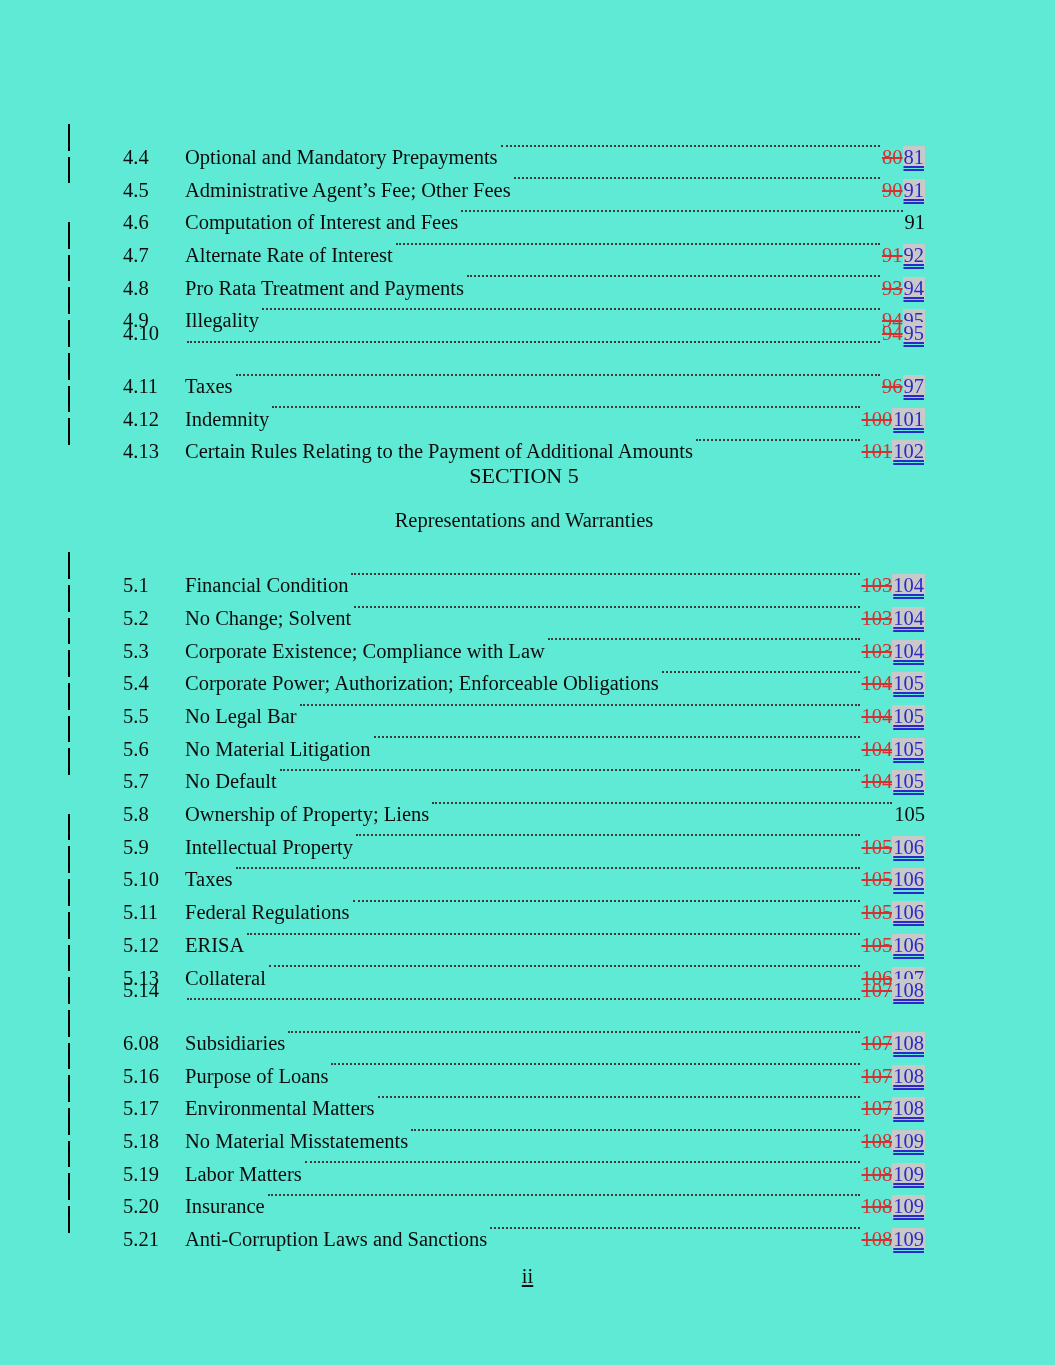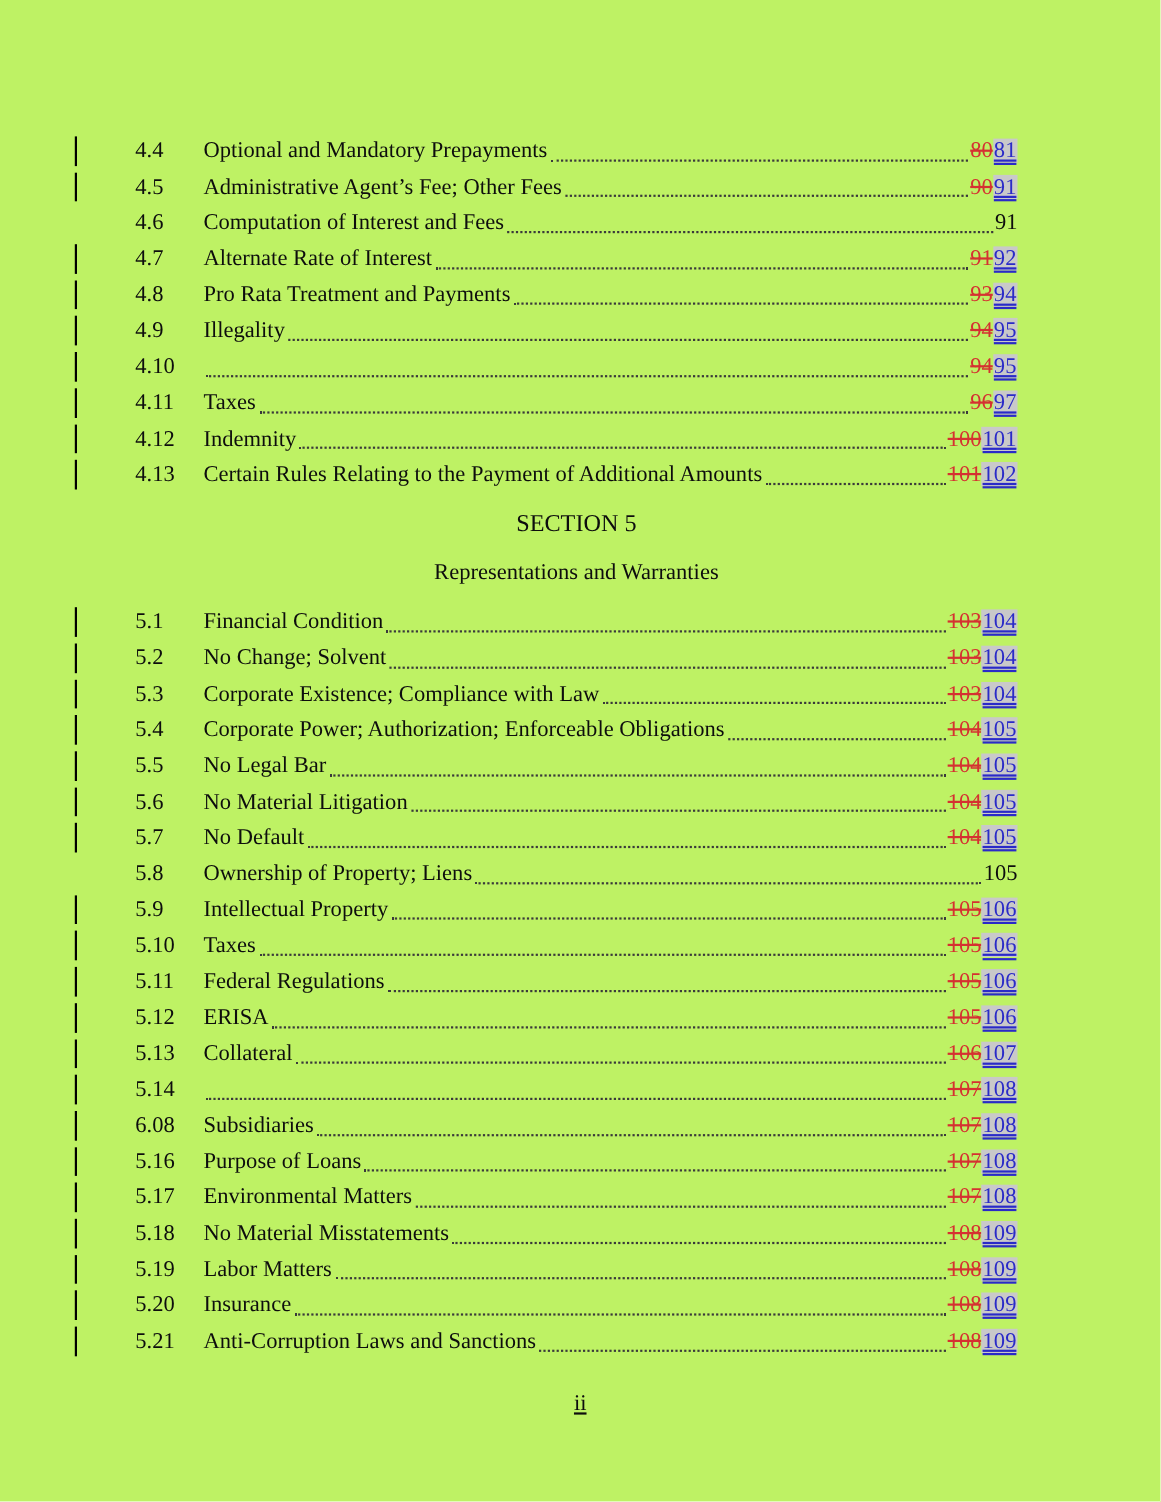--- a/index.html
+++ b/index.html
@@ -1,20 +1,20 @@
 <!DOCTYPE html>
 <html style="--del: #d53131; --ins: #2a2ac8; --hl: #c9c9c9;"><head>
 <meta charset="utf-8">
 <style>
   html, body { margin: 0; padding: 0; background: #ffffff; }
   .page {
     position: relative;
     width: 1055px;
     height: 1365px;
-    background: #bef264;
+    background: #5eead4;
     font-family: "Liberation Serif", serif;
     color: #0d0d0d;
     overflow: hidden;
   }
   .toc {
     position: absolute;
     left: 123px;
     top: 121px;
     width: 802px; 
   }
@@ -35,20 +35,21 @@
     width: 2px;
     background: #000000;
   }
   .toc-num {
     flex: none;
     width: 62px;
   }
   .toc-title {
     flex: none;
     padding-right: 1px;
+    margin-top: 20px;
   }
   .dot-leader {
     flex: 1 1 auto;
     align-self: flex-end;
     height: 0;
     border-bottom: 2px dotted #3a3a3a;
     margin: 0 2px 7px 2px;
     min-width: 6px;
   }
   .toc-pages { flex: none; }

